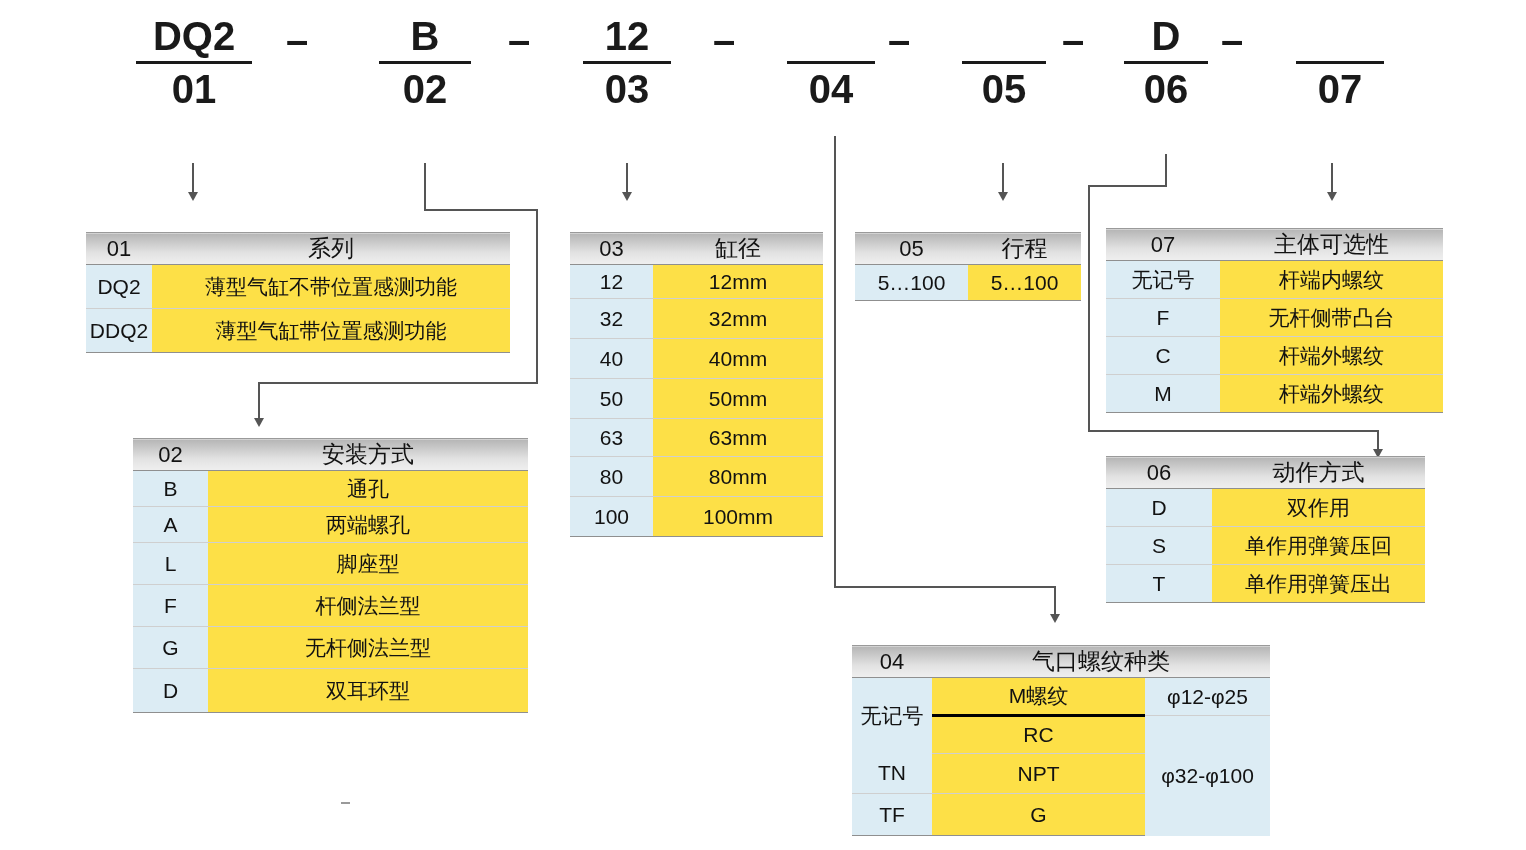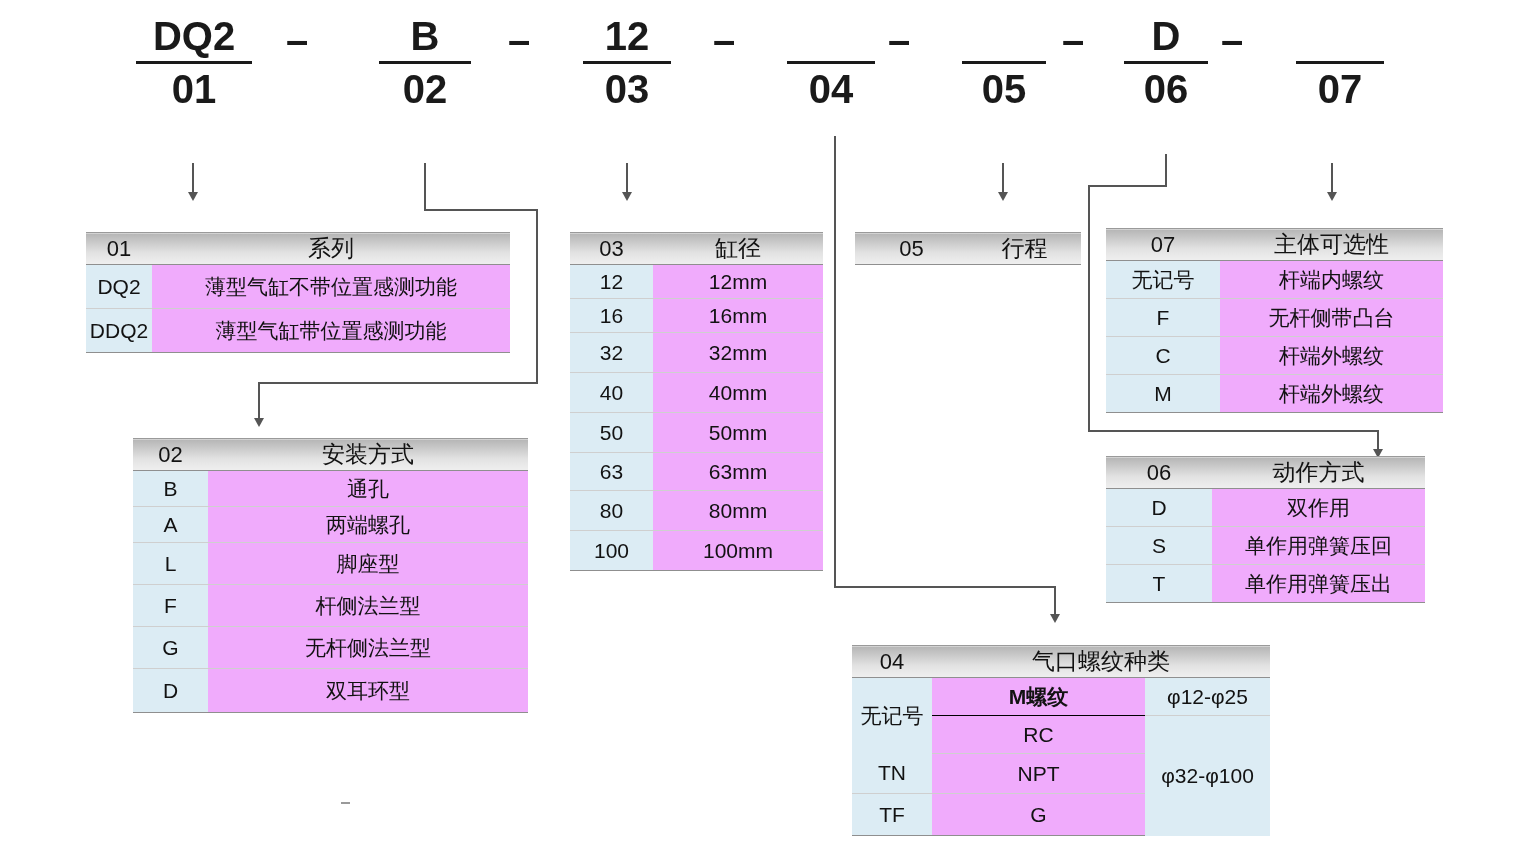--- a/index.html
+++ b/index.html
@@ -45,27 +45,27 @@
     border-bottom:1px solid #8f8f8f;
     font-size:23px;
     height:31px;
   }
   .tbl .hdr td.hcode{font-size:22px;}
   .tbl td.code{
     background:#dcecf4;
     border-bottom:1px solid #cfcfcf;
   }
   .tbl td.desc{
-    background:#f0abfc;
+    background:#fde047;
     border-bottom:1px solid #cfcfcf;
   }
   .tbl tr.last td{border-bottom:1px solid #8f8f8f;}
   .tbl td.phi{background:#dcecf4;border-bottom:1px solid #cfcfcf;}
   .tbl td.nobot{border-bottom:none;}
-  .tbl td.thinbot{border-bottom:1px solid #000000;font-weight:bold;}
+  .tbl td.thinbot{border-bottom:3px solid #000000;}
 
   
   .ln{position:absolute;background:#555555;}
   .vl{width:2px;}
   .hl{height:2px;}
   .arrow{
     position:absolute;width:0;height:0;
     border-left:5px solid transparent;
     border-right:5px solid transparent;
     border-top:9px solid #555555;
@@ -223,24 +223,20 @@
       </colgroup>
     <tbody>
       <tr class="hdr">
         <td class="hcode">03</td>
         <td>缸径</td>
       </tr>
       <tr style="height:34px">
         <td class="code">12</td>
         <td class="desc">12mm</td>
       </tr>
-      <tr style="height:34px">
-        <td class="code">16</td>
-        <td class="desc">16mm</td>
-      </tr>
       <tr style="height:40px">
         <td class="code">32</td>
         <td class="desc">32mm</td>
       </tr>
       <tr style="height:40px">
         <td class="code">40</td>
         <td class="desc">40mm</td>
       </tr>
       <tr style="height:40px">
         <td class="code">50</td>
@@ -295,20 +291,24 @@
   <table class="tbl" style="left:855px;top:232px;width:226px;">
     <colgroup>
         <col style="width:113px">
         <col style="width:113px">
       </colgroup>
     <tbody>
       <tr class="hdr">
         <td class="hcode">05</td>
         <td>行程</td>
       </tr>
+      <tr class="last" style="height:36px">
+        <td class="code">5…100</td>
+        <td class="desc">5…100</td>
+      </tr>
     </tbody>
   </table>
 
   <table class="tbl" style="left:1106px;top:456px;width:319px;">
     <colgroup>
         <col style="width:106px">
         <col style="width:213px">
       </colgroup>
     <tbody>
       <tr class="hdr">

